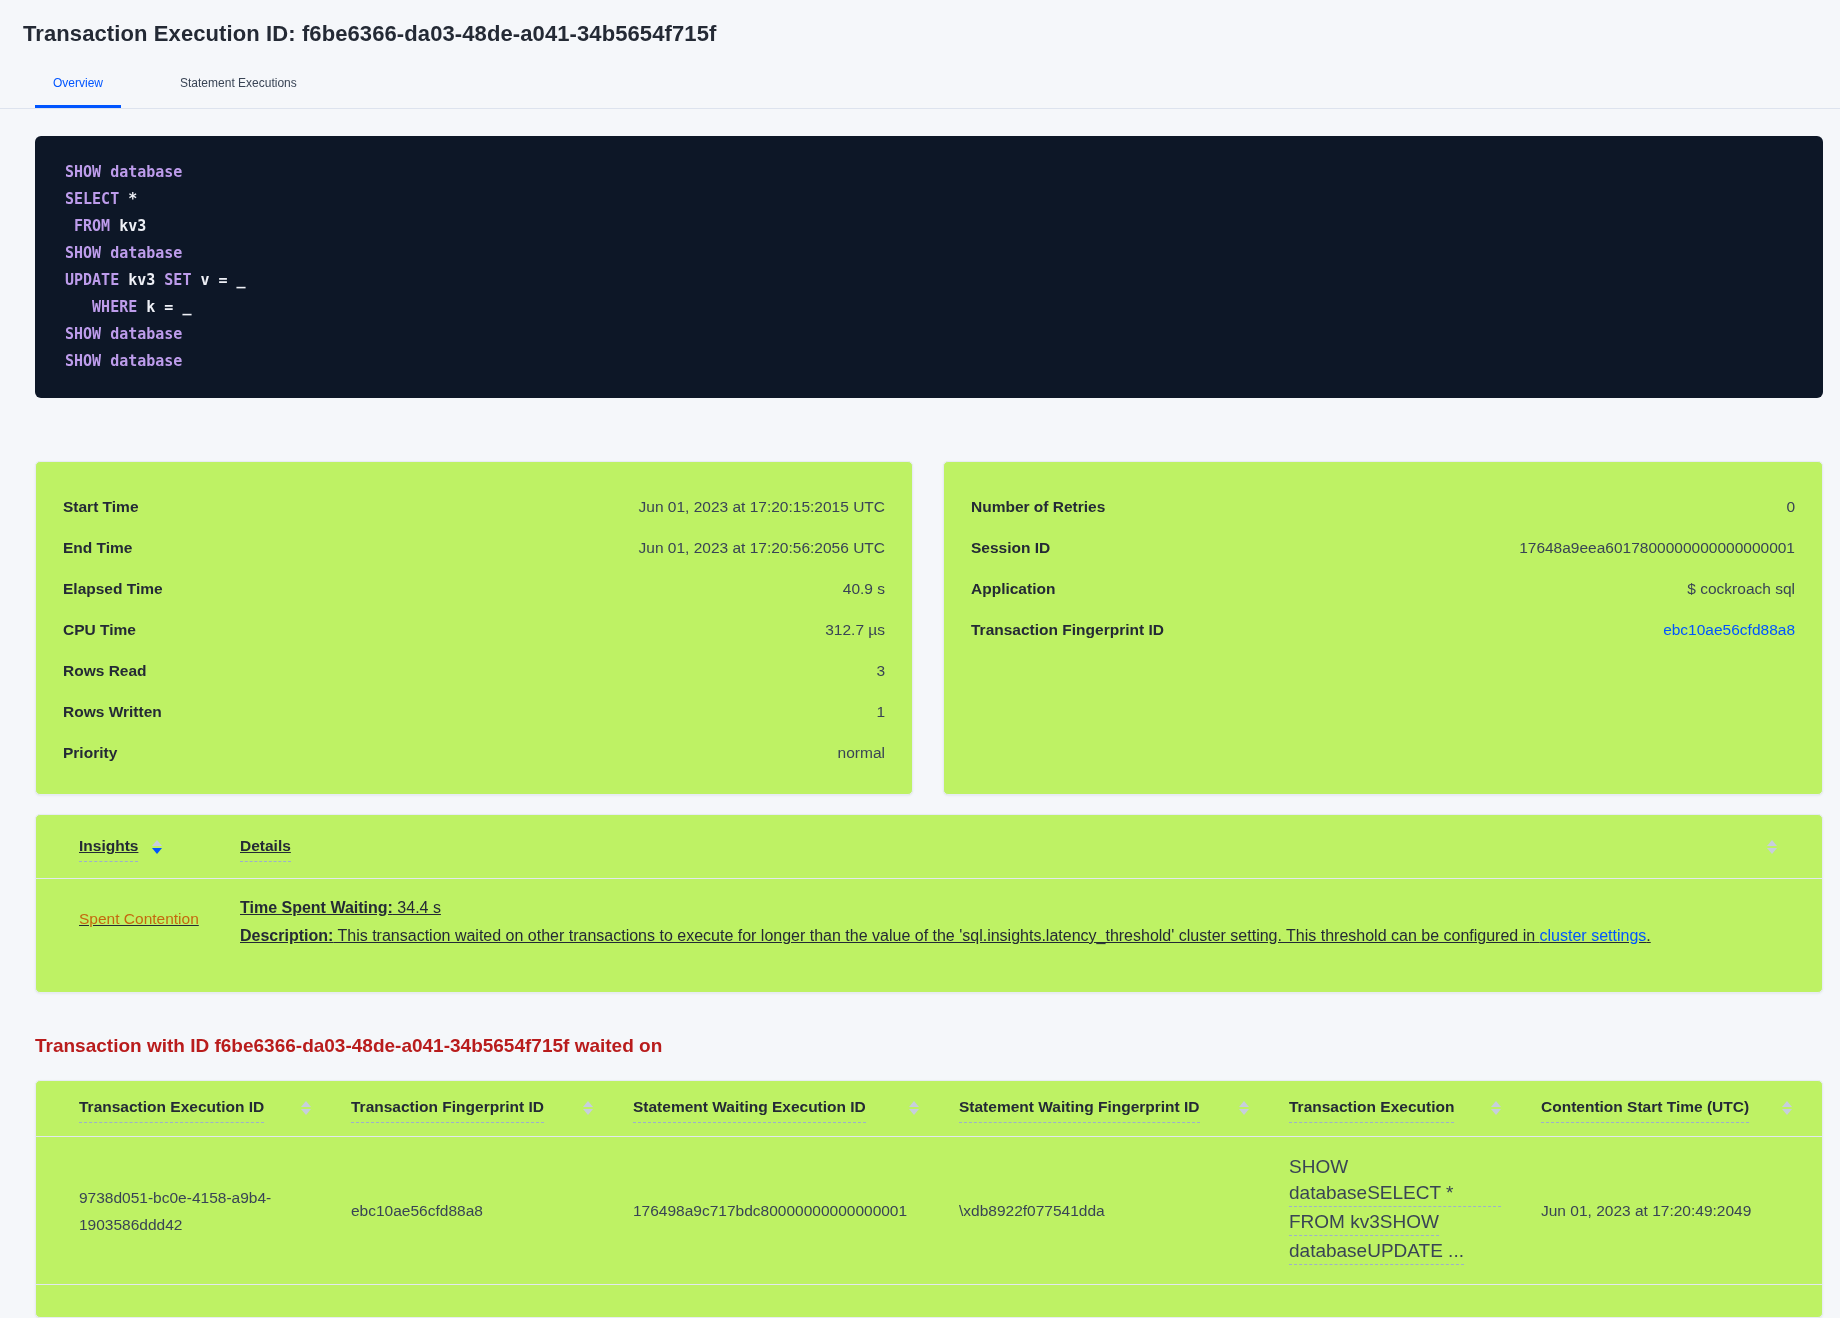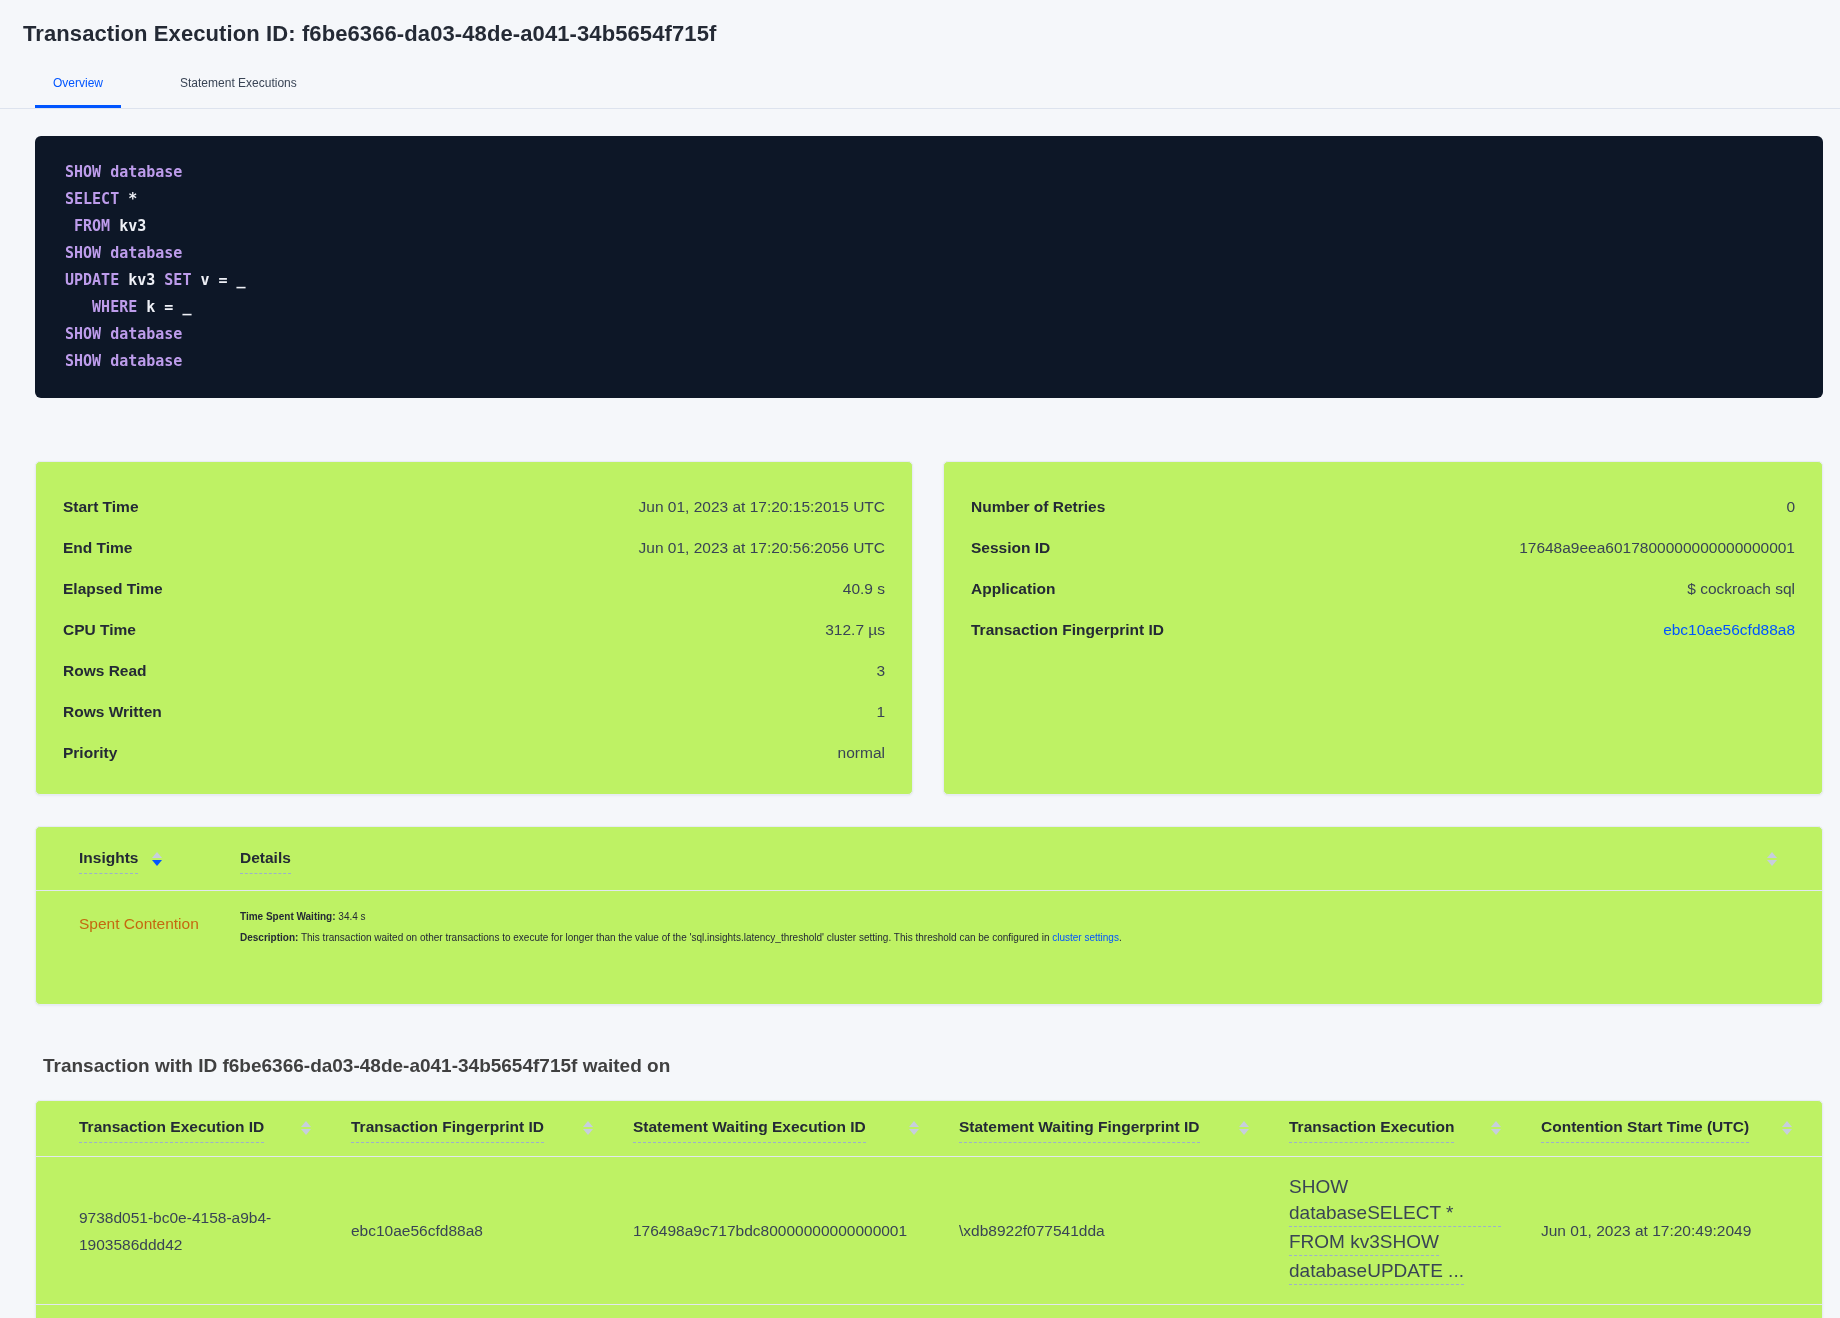--- a/index.html
+++ b/index.html
@@ -60,21 +60,21 @@
   .summary-card.right { width:880px; }
   .crow {
     display:flex; justify-content:space-between; align-items:center;
     height:41px;
   }
   .clabel { font-size:15.5px; font-weight:700; color:#242a35; }
   .cvalue { font-size:15.5px; color:#394455; text-align:right; }
   .cvalue.link { color:#0055ff; cursor:pointer; }
 
   
-  .insights-card { margin:31px 17px 0 35px; height:179px; }
+  .insights-card { margin:19px 17px 0 35px; height:179px;text-decoration:underline; }
   .ins-header {
     display:flex; align-items:flex-start;
     padding:22px 45px 0 43px; height:64px;
     border-bottom:1px solid #e2e8f0;
   }
   .col-label {
     font-size:15.5px; font-weight:700; color:#242a35;
     border-bottom:1px dashed #9db0cb; padding-bottom:6px;
     cursor:pointer;
   }
@@ -82,29 +82,29 @@
   .sort-icon { display:inline-flex; flex-direction:column; gap:2px; padding-top:3px; cursor:pointer; }
   .tri-up   { width:0; height:0; border-left:5px solid transparent; border-right:5px solid transparent; border-bottom:6px solid #c7cedd; }
   .tri-down { width:0; height:0; border-left:5px solid transparent; border-right:5px solid transparent; border-top:6px solid #c7cedd; }
   .tri-down.active { border-top-color:#0055ff; }
   .ins-header .right-sort { margin-left:auto; }
   .ins-body { display:flex; padding:20px 45px 0 43px; }
   .insight-badge {
     width:161px; font-size:15.5px; color:#c4680f;
     align-self:center; padding-bottom:6px;
   }
-  .ins-details { font-size:10px; color:#242a35; }
+  .ins-details { font-size:16px; color:#242a35; }
   .ins-line1 { margin-bottom:10px; }
   .bold { font-weight:700; }
   .blue-link { color:#0055ff; cursor:pointer; }
 
   
   h2.waited-heading {
-    margin:8px; padding:42px 0 0 35px;
-    font-size:19px; font-weight:700; color:#404040;
+    margin:0; padding:42px 0 0 35px;
+    font-size:19px; font-weight:700; color:#b91c1c;
   }
   .waited-card { margin:23px 17px 0 35px; min-height:215px; padding-bottom:32px; }
   .wt-header {
     display:flex; align-items:flex-start;
     padding:17px 30px 13px 43px;
     border-bottom:1px solid #e2e8f0;
   }
   .wt-row {
     display:flex; align-items:center;
     padding:17px 30px 17px 43px;

